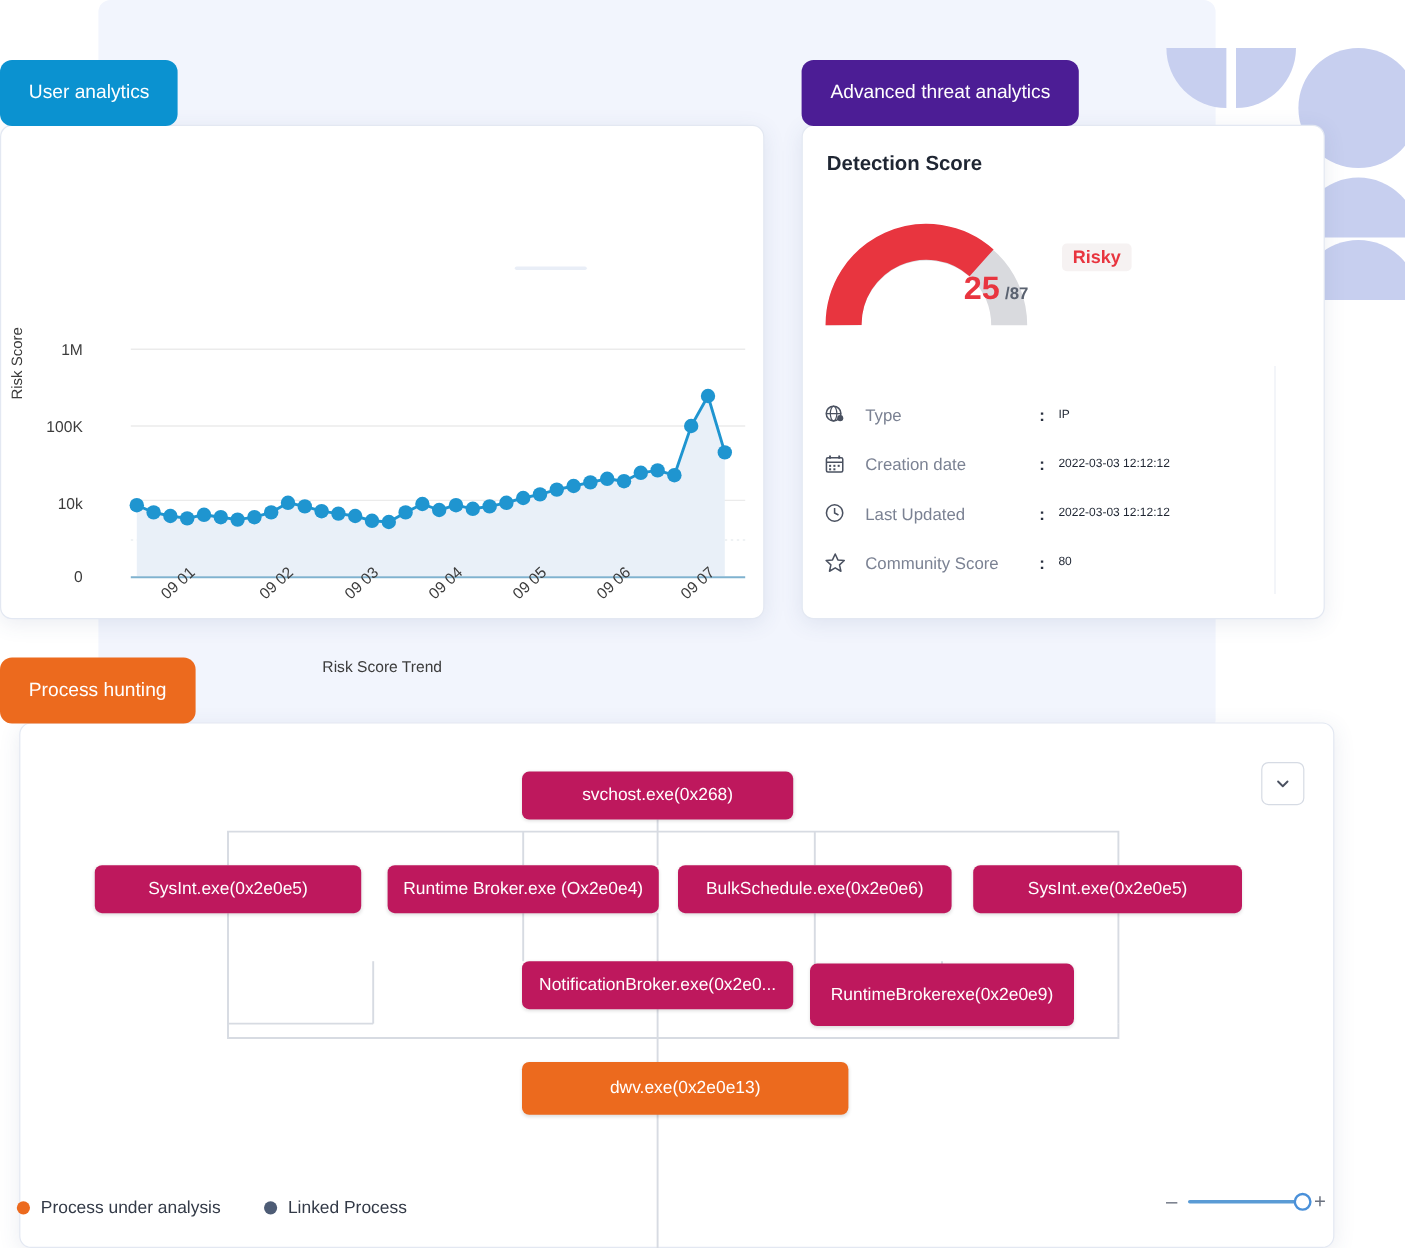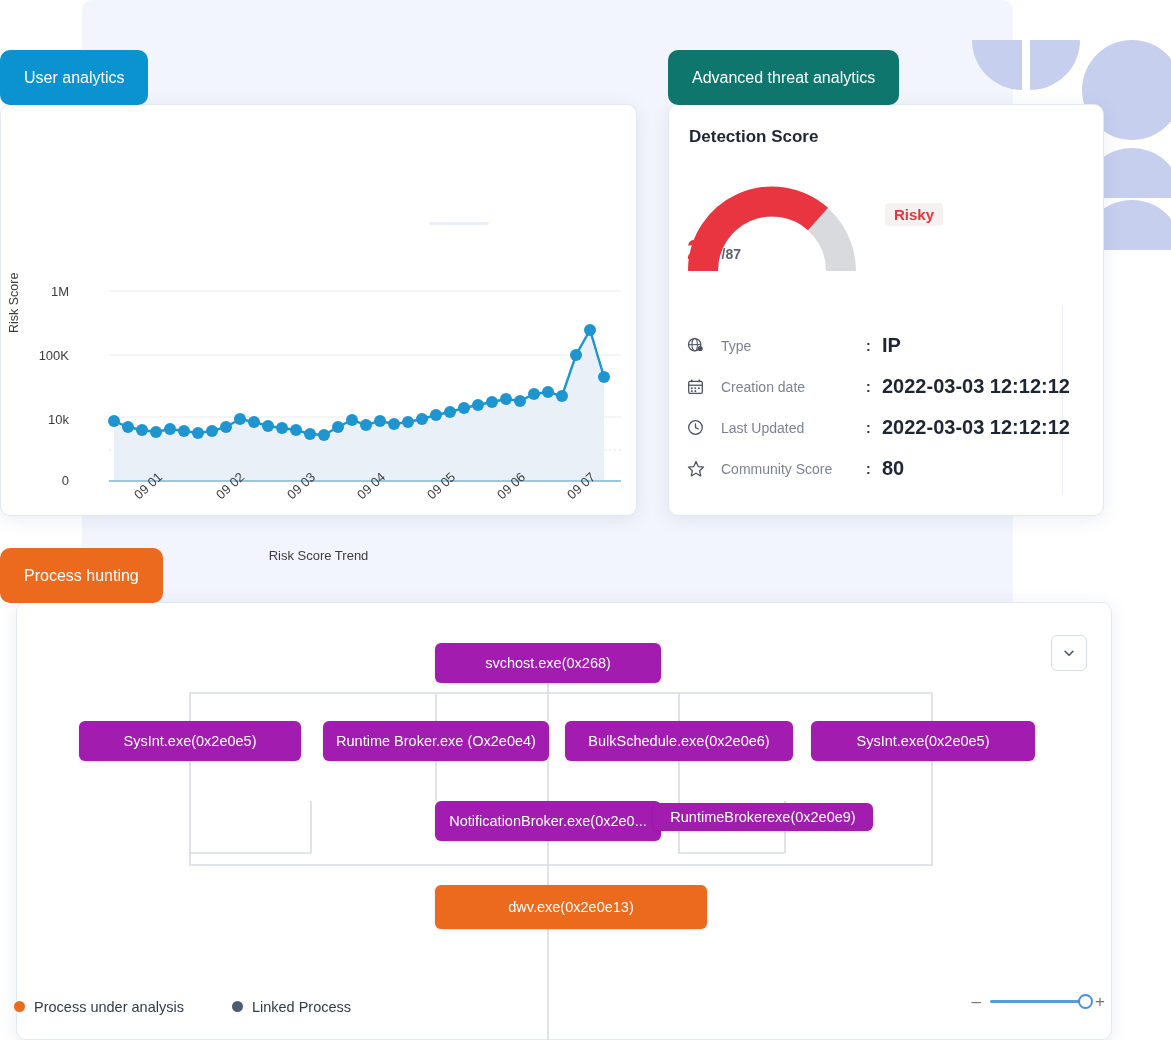--- a/index.html
+++ b/index.html
@@ -29,21 +29,21 @@
   .p5 { left: 122px; top: 108px; width: 100px;height: 50px; border-radius: 50px 50px 0 0;}
   .p6 { left: 122px; top: 160px; width: 100px;height: 50px; border-radius: 50px 50px 0 0;}
 
   
   .tab {
     position: absolute; color: #ffffff; font-size: 16px;
     padding: 0 24px; height: 55px; line-height: 55px;
     border-radius: 10px; z-index: 6; white-space: nowrap;
   }
   .tab-user   { left: 0px; top: 50px;  background: #0b92d0; }
-  .tab-threat { left: 668px; top: 50px; background: #0f766e; }
+  .tab-threat { left: 668px; top: 50px; background: #4c1d95; }
   .tab-proc   { left: 0px; top: 548px; background: #ec6a1e; }
 
   
   .card {
     position: absolute; background: #ffffff;
     border-radius: 10px; border: 1px solid #e3e8f2;
     box-shadow: 0 4px 18px rgba(60,80,130,0.10);
     z-index: 5;
   }
   .card-chart  { left: 0px;   top: 104px; width: 637px; height: 412px; }
@@ -75,68 +75,68 @@
     background: #e9eef7; border-radius: 2px;
   }
 
   
   .det-title {
     position: absolute; left: 20px; top: 22px;
     font-size: 17px; font-weight: bold; color: #1f2633;
   }
   .gauge { position: absolute; left: 18px; top: 62px; width: 170px; height: 110px; }
   .gauge-num {
-    position: absolute; left: 18px; top: 130px; width: 170px;
-    text-align: left; color: #e8353f;
+    position: absolute; left: 18px; top: 120px; width: 170px;
+    text-align: right; color: #e8353f;
   }
   .gauge-num .big { font-size: 27px; font-weight: bold; }
   .gauge-num .small { font-size: 14px; color: #5a6270; font-weight: bold; }
   .risk-badge {
     position: absolute; left: 216px; top: 74px;
     background: #f6f2f2; color: #e8353f; font-weight: bold;
     font-size: 15px; padding: 3px 9px; border-radius: 4px; margin-top: 24px;
   }
   .risk-desc {
     position: absolute; left: 216px; top: 112px; width: 200px;
     font-size: 14.5px; color: #2a3140; line-height: 1.6;
   }
   .meta-list { position: absolute; left: 18px; top: 220px; width: 400px; }
   .meta-row { display: flex; align-items: center; height: 41px; }
   .meta-icon { width: 34px; display: flex; align-items: center; color: #4a5160; }
   .meta-label { width: 145px; font-size: 14px; color: #7b8293; }
   .meta-colon { width: 16px; font-size: 14px; color: #2a3140; font-weight: bold;}
-  .meta-value { font-size: 20px; color: #1f2633; font-weight: bold; }
+  .meta-value { font-size: 10px; color: #1f2633; font-weight: normal; }
   .card-divider {
     position: absolute; right: 40px; top: 200px; width: 1px; height: 190px;
     background: #eceff5;
   }
 
   
   .tree { position: absolute; left: 0; top: 0; width: 100%; height: 100%; }
   .tree-svg { position: absolute; left: 0; top: 0; }
   .node {
     position: absolute; border-radius: 6px; color: #ffffff;
     font-size: 14.5px; display: flex; align-items: center;
     justify-content: center; text-align: center; z-index: 3;
     box-shadow: 0 1px 3px rgba(0,0,0,0.13);
     overflow: hidden; white-space: nowrap; padding: 0 10px;
   }
-  .node-linked { background: #a21caf; }
+  .node-linked { background: #be185d; }
   .node-target { background: #ec6a1e; }
 
   .dropdown-btn {
     position: absolute; right: 24px; top: 32px; width: 36px; height: 36px;
     border: 1px solid #d6dbe4; border-radius: 6px; background: #fff;
     display: flex; align-items: center; justify-content: center;
     cursor: pointer; z-index: 7;
   }
 
   .legend {
     position: absolute; left: 4px; bottom: 22px; display: flex;
-    align-items: center; gap: 48px; z-index: 7;
+    align-items: center; gap: 36px; z-index: 7;
   }
   .legend-item { display: flex; align-items: center; gap: 9px; }
   .legend-dot { width: 11px; height: 11px; border-radius: 50%; }
   .legend-text { font-size: 14.5px; color: #333a47; }
 
   .zoom-ctrl {
     position: absolute; right: 20px; bottom: 22px; display: flex;
     align-items: center; gap: 9px; z-index: 7;
   }
   .zoom-sign { color: #6b7280; font-size: 17px; }
@@ -350,21 +350,21 @@
     </svg>
 
     <div class="node node-linked" style="left:418px; top:40px;  width:226px; height:40px;">svchost.exe(0x268)</div>
 
     <div class="node node-linked" style="left:62px;  top:118px; width:222px; height:40px;">SysInt.exe(0x2e0e5)</div>
     <div class="node node-linked" style="left:306px; top:118px; width:226px; height:40px;">Runtime Broker.exe (Ox2e0e4)</div>
     <div class="node node-linked" style="left:548px; top:118px; width:228px; height:40px;">BulkSchedule.exe(0x2e0e6)</div>
     <div class="node node-linked" style="left:794px; top:118px; width:224px; height:40px;">SysInt.exe(0x2e0e5)</div>
 
     <div class="node node-linked" style="left:418px; top:198px; width:226px; height:40px;">NotificationBroker.exe(0x2e0...</div>
-    <div class="node node-linked" style="left:636px; top:200px; width:220px; height:28px;">RuntimeBrokerexe(0x2e0e9)</div>
+    <div class="node node-linked" style="left:658px; top:200px; width:220px; height:52px;">RuntimeBrokerexe(0x2e0e9)</div>
 
     <div class="node node-target" style="left:418px; top:282px; width:272px; height:44px;">dwv.exe(0x2e0e13)</div>
 
     <div class="dropdown-btn">
       <svg width="14" height="14" viewBox="0 0 16 16">
         <polyline points="3.5,6 8,10.5 12.5,6" fill="none" stroke="#4a5160" stroke-width="1.8" stroke-linecap="round" stroke-linejoin="round"></polyline>
       </svg>
     </div>
   </div>
 </div>

